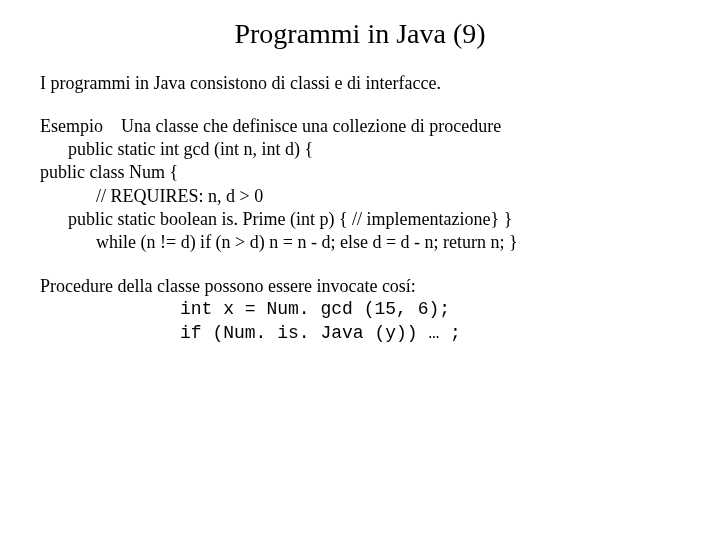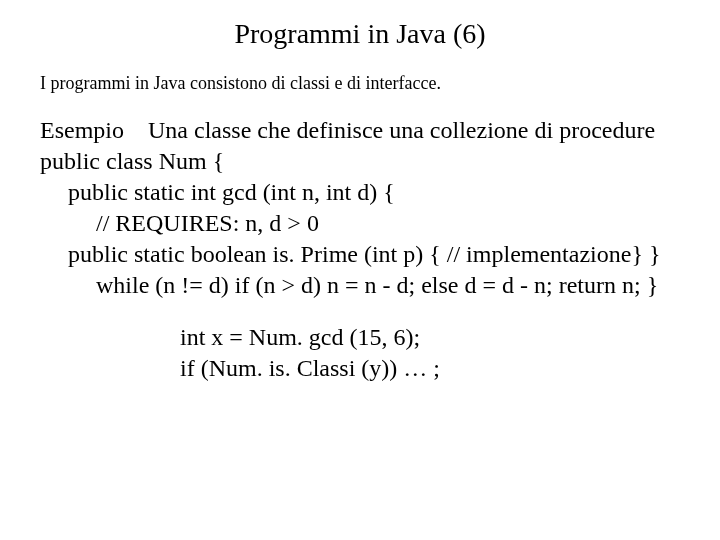--- a/index.html
+++ b/index.html
@@ -28,50 +28,52 @@
   }
   .indent1 {
     padding-left: 28px;
   }
   .indent2 {
     padding-left: 56px;
     font-family: Liberation Serif, serif;
   }
   .indent3 {
     padding-left: 140px;
+    font-family: Liberation Mono, monospace;
   }
   .block {
-    font-size: 24px;
+    font-size: 18px;
     line-height: 1.3;
     margin: 0 0 20px 0;
   }
   .line {
     margin: 0;
   }
 </style>
 </head>
 <body>
 
 <div class="slide">
 
-  <h1 class="title">Programmi in Java (6)</h1>
+  <h1 class="title">Programmi in Java (9)</h1>
 
   <div class="para">
     <div class="line">I programmi in Java consistono di classi e di interfacce.</div>
   </div>
 
   <div class="block">
     <div class="line">
       <span>Esempio</span>&nbsp;&nbsp;&nbsp;&nbsp;<span>Una classe che definisce  una collezione di procedure</span>
     </div>
+    <div class="line indent1">public static int gcd (int n, int d) {</div>
     <div class="line">public class Num {</div>
-    <div class="line indent1">public static int gcd (int n, int d) {</div>
     <div class="line indent2">// REQUIRES: n, d &gt; 0</div>
     <div class="line indent1">public static boolean is. Prime (int p) { // implementazione}   }</div>
     <div class="line indent2">while (n != d) if (n &gt; d) n = n - d; else d = d - n; return n; }</div>
   </div>
 
   <div class="block">
+    <div class="line">Procedure della classe possono essere invocate cosí:</div>
     <div class="line indent3">int x = Num. gcd (15, 6);</div>
-    <div class="line indent3"> if (Num. is. Classi (y)) … ;</div>
+    <div class="line indent3"> if (Num. is. Java (y)) … ;</div>
   </div>
 
 </div>
 
 </body></html>

